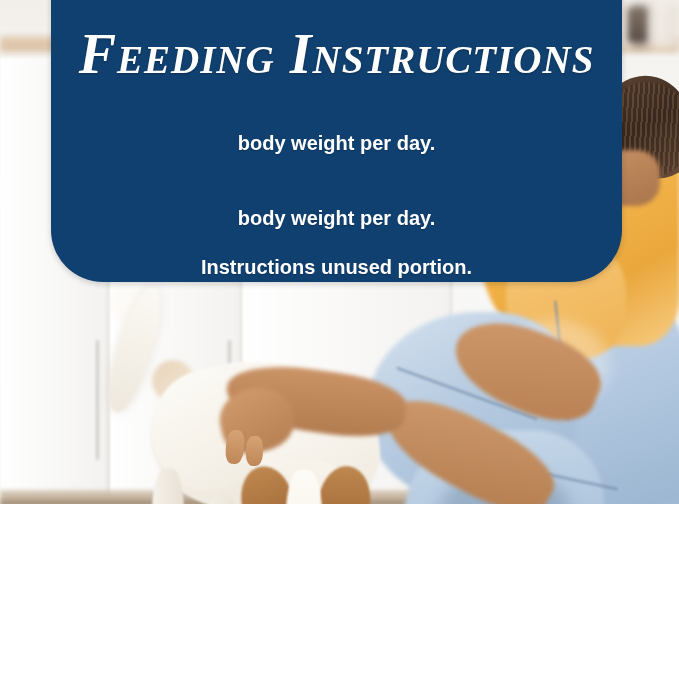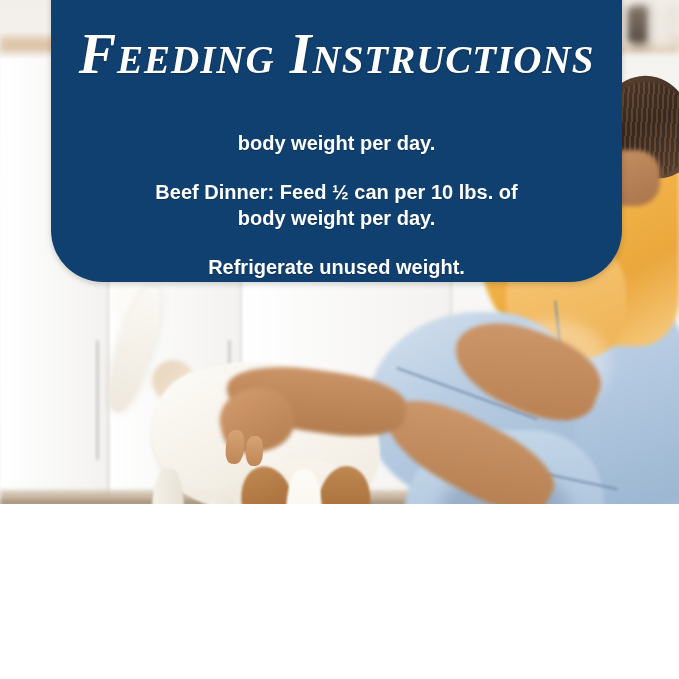--- a/index.html
+++ b/index.html
@@ -588,25 +588,25 @@
 
       <div class="panel-body">
         <p class="feed-line">
           <br>
           <span>body weight per day.</span>
         </p>
 
         <div class="feed-gap"></div>
 
         <p class="feed-line">
-          <span>Beef Dinner: Feed ½ can per 10 lbs. of</span><br>
+          <br>
           <span>body weight per day.</span>
         </p>
 
-        <p class="note-line">Refrigerate unused weight.</p>
+        <p class="note-line">Instructions unused portion.</p>
       </div>
     </div>
   </div>
 
   <div class="logo">
     <svg width="104" height="104" viewBox="0 0 104 104">
 
       <g fill="#2f8fab">
         <rect x="49" y="1" width="6" height="6"></rect>
         <rect x="1" y="49" width="6" height="6"></rect>

